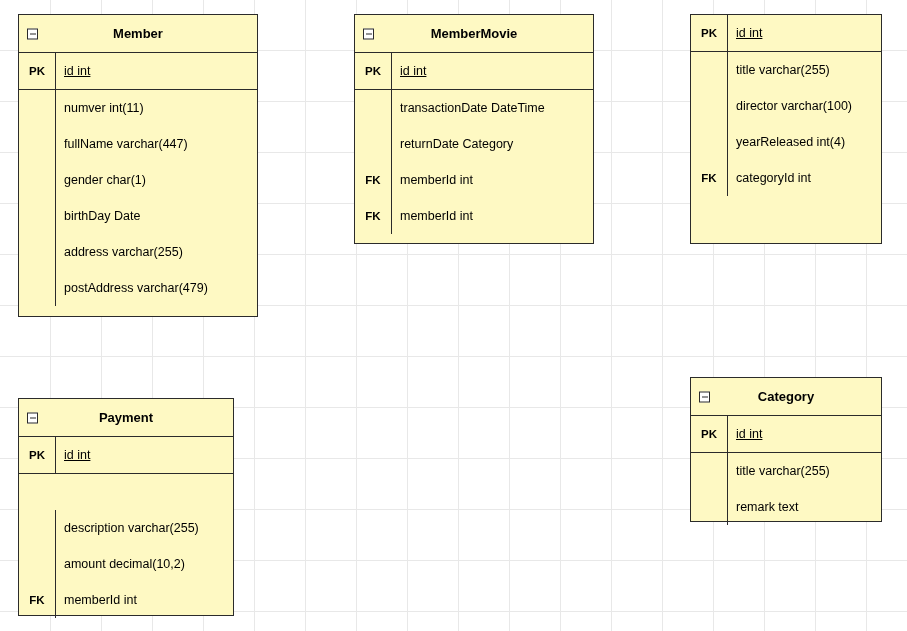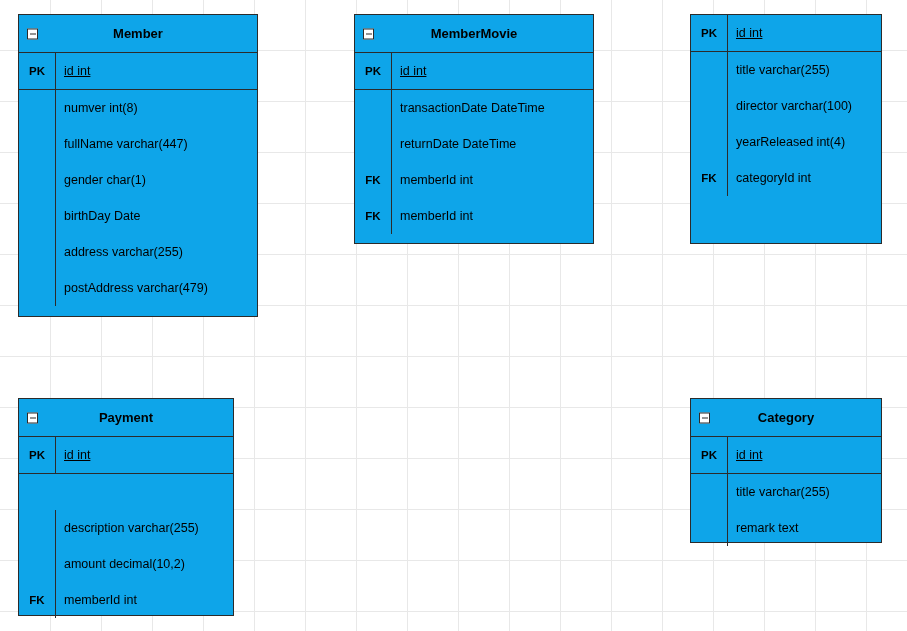--- a/index.html
+++ b/index.html
@@ -20,21 +20,21 @@
     inset: 0;
     background-image:
       linear-gradient(to right, #e8e8e8 1px, transparent 1px),
       linear-gradient(to bottom, #e8e8e8 1px, transparent 1px);
     background-size: 51px 51px;
     background-position: -1px -1px;
     z-index: 0;
   }
   .entity {
     position: absolute;
-    background: #0ea5e9;
+    background: #fef9c3;
     border: 1px solid #2b2b2b;
     box-sizing: border-box;
     z-index: 1;
   }
   .entity-header {
     position: relative;
     height: 38px;
     border-bottom: 1px solid #2b2b2b;
     display: flex;
     align-items: center;
@@ -123,21 +123,21 @@
       </div>
       <div class="pk-row-wrap">
         <div class="attr-row">
           <div class="key-cell">PK</div>
           <div class="attr-cell pk-name">id int</div>
         </div>
       </div>
       <div class="body-rows">
         <div class="attr-row">
           <div class="key-cell"></div>
-          <div class="attr-cell">numver int(8)</div>
+          <div class="attr-cell">numver int(11)</div>
         </div>
         <div class="attr-row">
           <div class="key-cell"></div>
           <div class="attr-cell">fullName varchar(447)</div>
         </div>
         <div class="attr-row">
           <div class="key-cell"></div>
           <div class="attr-cell">gender char(1)</div>
         </div>
         <div class="attr-row">
@@ -165,21 +165,21 @@
           <div class="attr-cell pk-name">id int</div>
         </div>
       </div>
       <div class="body-rows">
         <div class="attr-row">
           <div class="key-cell"></div>
           <div class="attr-cell">transactionDate DateTime</div>
         </div>
         <div class="attr-row">
           <div class="key-cell"></div>
-          <div class="attr-cell">returnDate DateTime</div>
+          <div class="attr-cell">returnDate Category</div>
         </div>
         <div class="attr-row">
           <div class="key-cell">FK</div>
           <div class="attr-cell">memberId int</div>
         </div>
         <div class="attr-row">
           <div class="key-cell">FK</div>
           <div class="attr-cell">memberId int</div>
         </div>
       </div>
@@ -232,21 +232,21 @@
         <div class="attr-row">
           <div class="key-cell"></div>
           <div class="attr-cell">amount decimal(10,2)</div>
         </div>
         <div class="attr-row">
           <div class="key-cell">FK</div>
           <div class="attr-cell">memberId int</div>
         </div>
       </div>
     </div>
-    <div class="entity" style="left: 690px; top: 398px; width: 192px; height: 145px;">
+    <div class="entity" style="left: 690px; top: 377px; width: 192px; height: 145px;">
       <div class="entity-header">
         <span class="collapse-icon"></span>
         <span class="entity-title">Category</span>
       </div>
       <div class="pk-row-wrap">
         <div class="attr-row">
           <div class="key-cell">PK</div>
           <div class="attr-cell pk-name">id int</div>
         </div>
       </div>

